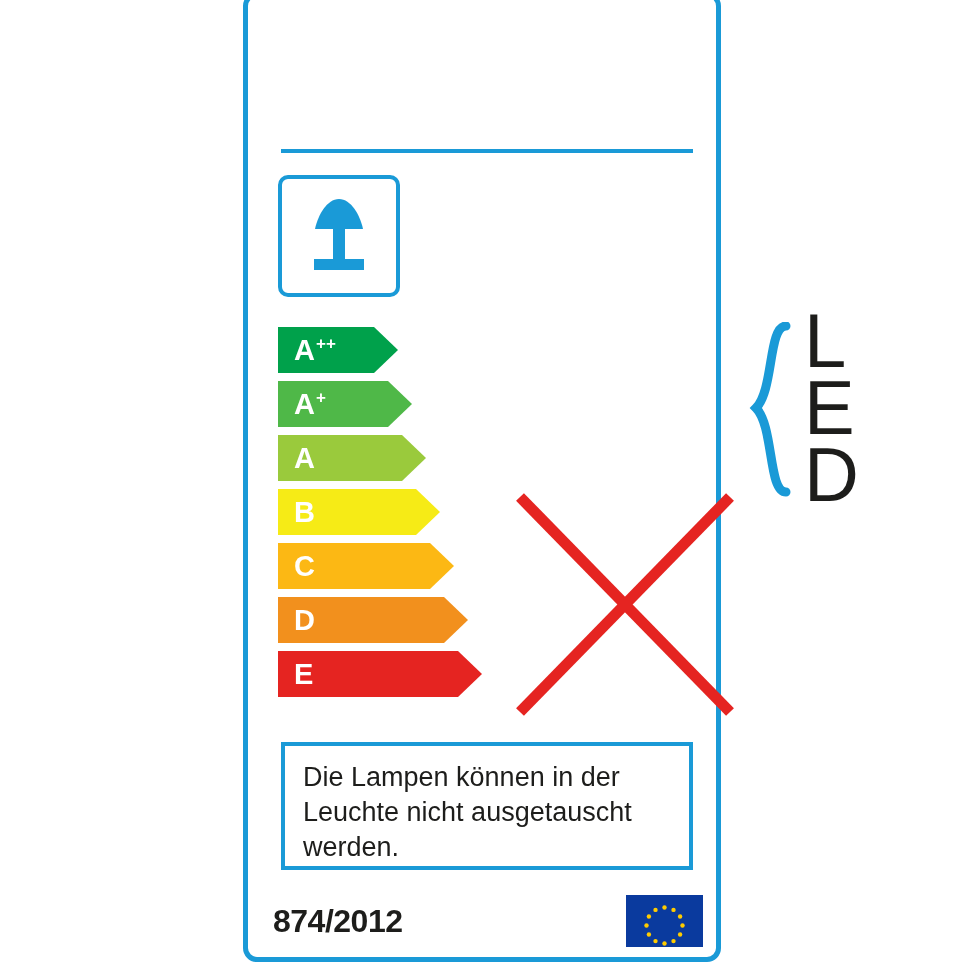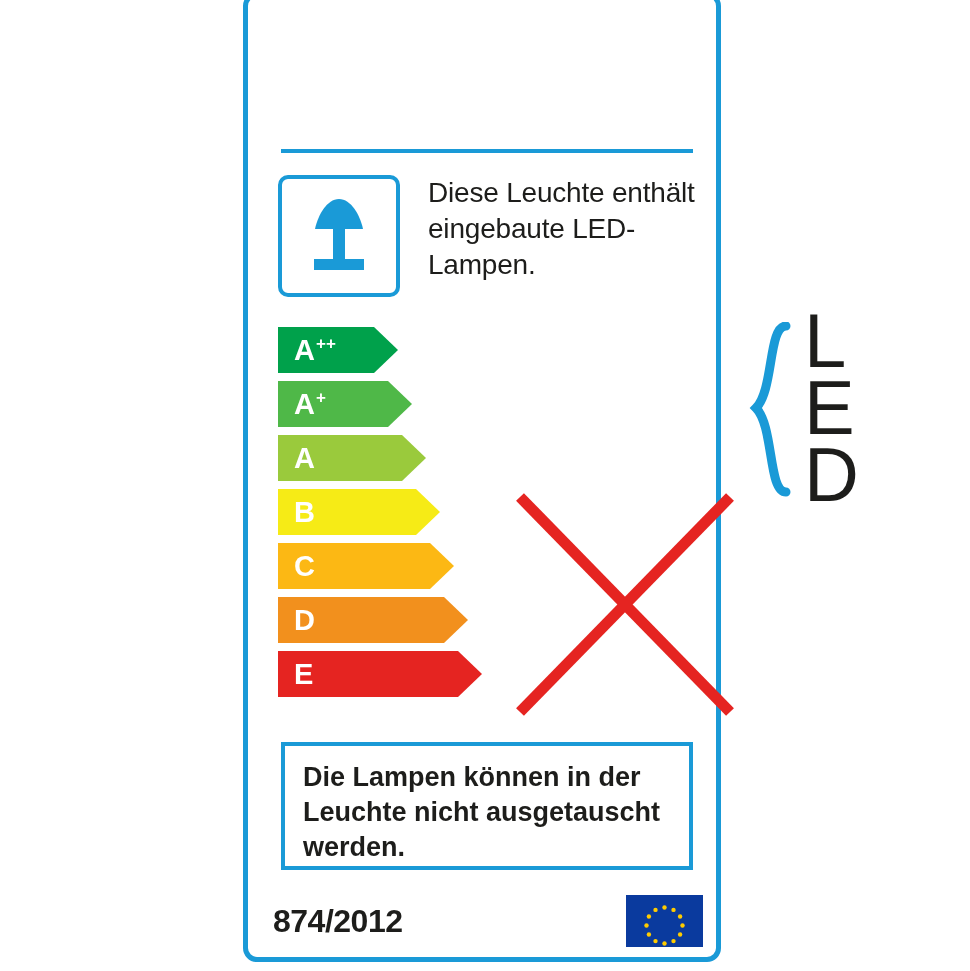--- a/index.html
+++ b/index.html
@@ -146,21 +146,20 @@
   
   #note-box {
     position: absolute;
     left: 33px;
     top: 745px;
     width: 412px;
     height: 128px;
     border: 4px solid #1a9ad7;
     box-sizing: border-box;
     padding: 14px 18px;
-    font-weight: bold;
   }
   #note-text {
     font-size: 27px;
     line-height: 1.3;
     color: #1d1d1b;
   }
 
   
   #footer {
     position: absolute;
@@ -196,21 +195,20 @@
   <div id="lamp-row">
     <div id="lamp-icon-box">
       <span>
         <svg width="74" height="82" viewBox="0 0 74 82">
           <path d="M37 6 C25 6 16 22 13 36 L61 36 C58 22 49 6 37 6 Z" fill="#1a9ad7"></path>
           <rect x="31" y="36" width="12" height="30" fill="#1a9ad7"></rect>
           <rect x="12" y="66" width="50" height="11" fill="#1a9ad7"></rect>
         </svg>
       </span>
     </div>
-    <div id="lamp-text">Diese Leuchte enthält eingebaute LED-Lampen.</div>
   </div>
 
   <div id="arrows">
     <div class="arrow-row">
       <div class="arrow">
         <div class="body" style="background:#00a14b;width:96px;">
           <span class="lbl">A</span>
             <span class="sup">++</span>
         </div>
         <div class="tip" style="border-left:24px solid #00a14b;"></div>

